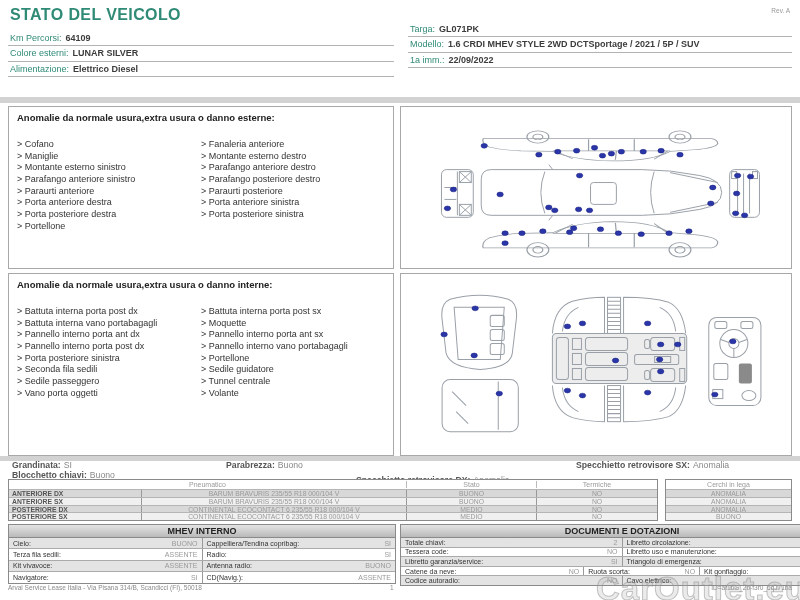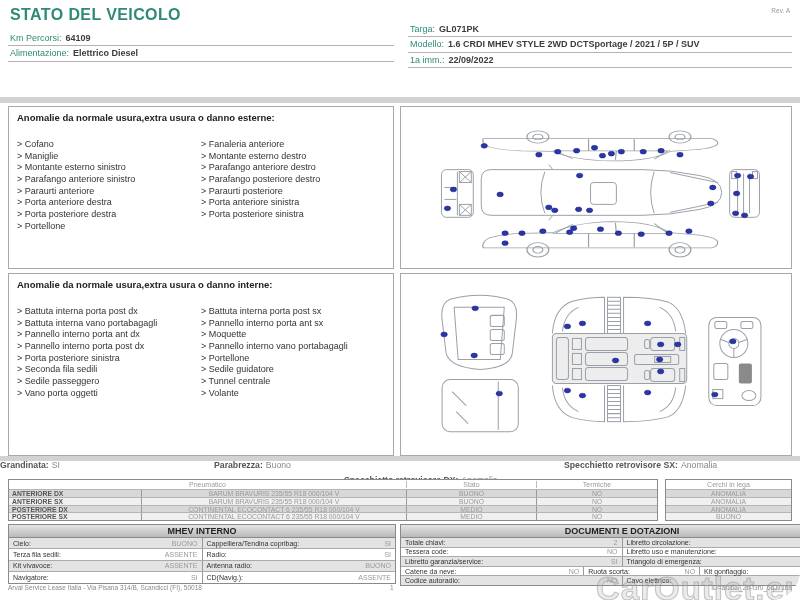--- a/index.html
+++ b/index.html
@@ -1,19 +1,19 @@
 <!DOCTYPE html>
 <html style="--accent: #2f8a76;"><head>
 <meta charset="utf-8">
 <style>
   :root{ --accent:#2f8a76; }
   *{margin:0;padding:0;box-sizing:border-box;}
   html,body{background:#ffffff;}
   .page{position:relative;width:800px;height:600px;background:#fff;
-        font-family:"Liberation Sans",sans-serif;overflow:hidden;border-radius:29px;}
+        font-family:"Liberation Sans",sans-serif;overflow:hidden;}
 
   
   .hdr{position:absolute;top:0;left:0;width:800px;height:97px;display:flex;padding:4px 8px 0 8px;}
   .hleft{width:386px;}
   .hright{flex:1;margin-left:14px;position:relative;}
   .title{font-size:16px;font-weight:bold;color:var(--accent);letter-spacing:.4px;margin:2px 0 7px 2px;}
   .rev{position:absolute;top:3px;right:2px;font-size:6.5px;color:#999;}
   .kv-wrap.right{margin-top:18px;}
   .kv-row{border-bottom:1px solid #b3b3b3;padding:2px 0 1px 2px;font-size:9px;line-height:1.25;}
   .kv-label{color:var(--accent);}
@@ -29,21 +29,21 @@
   #ext-diag{left:400px;top:106px;width:392px;height:163px;padding:1px;}
   #int-list{left:8px;top:273px;width:386px;height:183px;}
   #int-diag{left:400px;top:273px;width:392px;height:183px;padding:1px;}
   .box-title{font-size:9.5px;font-weight:bold;color:#222;margin-bottom:5px;}
   .cols{display:flex;margin-top:16px;}
   .col{width:50%;padding-right:4px;}
   .anom-item{font-size:9px;color:#333;line-height:1.3;}
   svg{display:block;}
 
   
-  .cond{position:absolute;top:460px;left:0;width:784px;display:flex;font-size:8.7px;line-height:1.15;}
+  .cond{position:absolute;top:460px;left:12px;width:784px;display:flex;font-size:8.7px;line-height:1.15;}
   .cond .c1{width:214px;}
   .cond .c2{width:130px;}
   .cond .c3{width:220px;margin-top:15px;}
   .cond .c4{flex:1;}
   .cond .lab{font-weight:bold;color:#555;}
   .cond .val{color:#888;margin-left:3px;}
 
   
   .tires{position:absolute;top:479px;left:8px;width:784px;display:flex;font-size:6.8px;}
   .tmain{width:650px;border:1px solid #8a8a8a;background:#fff;}
@@ -86,20 +86,21 @@
 </head>
 <body>
 
 <div class="page">
 
   <div class="hdr">
     <div class="hleft">
       <div class="title">STATO DEL VEICOLO</div>
       <div class="kv-wrap" id="hleft-rows">
           <div class="kv-row"><span class="kv-label">Km Percorsi:</span><span class="kv-value">64109</span></div>
+          <div class="kv-row"><span class="kv-label">Colore esterni:</span><span class="kv-value">LUNAR SILVER</span></div>
           <div class="kv-row"><span class="kv-label">Alimentazione:</span><span class="kv-value">Elettrico Diesel</span></div>
         </div>
     </div>
     <div class="hright">
       <div class="rev">Rev. A</div>
       <div class="kv-wrap right" id="hright-rows">
           <div class="kv-row"><span class="kv-label">Targa:</span><span class="kv-value">GL071PK</span></div>
           <div class="kv-row"><span class="kv-label">Modello:</span><span class="kv-value">1.6 CRDI MHEV STYLE 2WD DCTSportage / 2021 / 5P / SUV</span></div>
           <div class="kv-row"><span class="kv-label">1a imm.:</span><span class="kv-value">22/09/2022</span></div>
         </div>
@@ -225,22 +226,22 @@
           <div class="anom-item">&gt; Battuta interna vano portabagagli</div>
           <div class="anom-item">&gt; Pannello interno porta ant dx</div>
           <div class="anom-item">&gt; Pannello interno porta post dx</div>
           <div class="anom-item">&gt; Porta posteriore sinistra</div>
           <div class="anom-item">&gt; Seconda fila sedili</div>
           <div class="anom-item">&gt; Sedile passeggero</div>
           <div class="anom-item">&gt; Vano porta oggetti</div>
         </div>
       <div class="col" id="int-col2">
           <div class="anom-item">&gt; Battuta interna porta post sx</div>
+          <div class="anom-item">&gt; Moquette</div>
           <div class="anom-item">&gt; Pannello interno porta ant sx</div>
-          <div class="anom-item">&gt; Moquette</div>
           <div class="anom-item">&gt; Pannello interno vano portabagagli</div>
           <div class="anom-item">&gt; Portellone</div>
           <div class="anom-item">&gt; Sedile guidatore</div>
           <div class="anom-item">&gt; Tunnel centrale</div>
           <div class="anom-item">&gt; Volante</div>
         </div>
     </div>
   </section>
 
   <section class="box" id="int-diag">
@@ -321,20 +322,21 @@
           <ellipse cx="312" cy="119" rx="3.2" ry="2.4" fill="#2a35a8" stroke="#1b2380" stroke-width="0.5"></ellipse>
         </g>
     </svg>
   </section>
 
   <div class="band" id="band2"></div>
 
   <div class="cond">
     <div class="c1" id="cond-c1">
         <div class="line"><span class="lab">Grandinata:</span><span class="val">SI</span></div>
+        <div class="line"><span class="lab">Blocchetto chiavi:</span><span class="val">Buono</span></div>
       </div>
     <div class="c2" id="cond-i0">
         <div class="line"><span class="lab">Parabrezza:</span><span class="val">Buono</span></div>
       </div>
     <div class="c3" id="cond-i1">
         <div class="line"><span class="lab">Specchietto retrovisore DX:</span><span class="val">Anomalia</span></div>
       </div>
     <div class="c4" id="cond-i2">
         <div class="line"><span class="lab">Specchietto retrovisore SX:</span><span class="val">Anomalia</span></div>
       </div>

